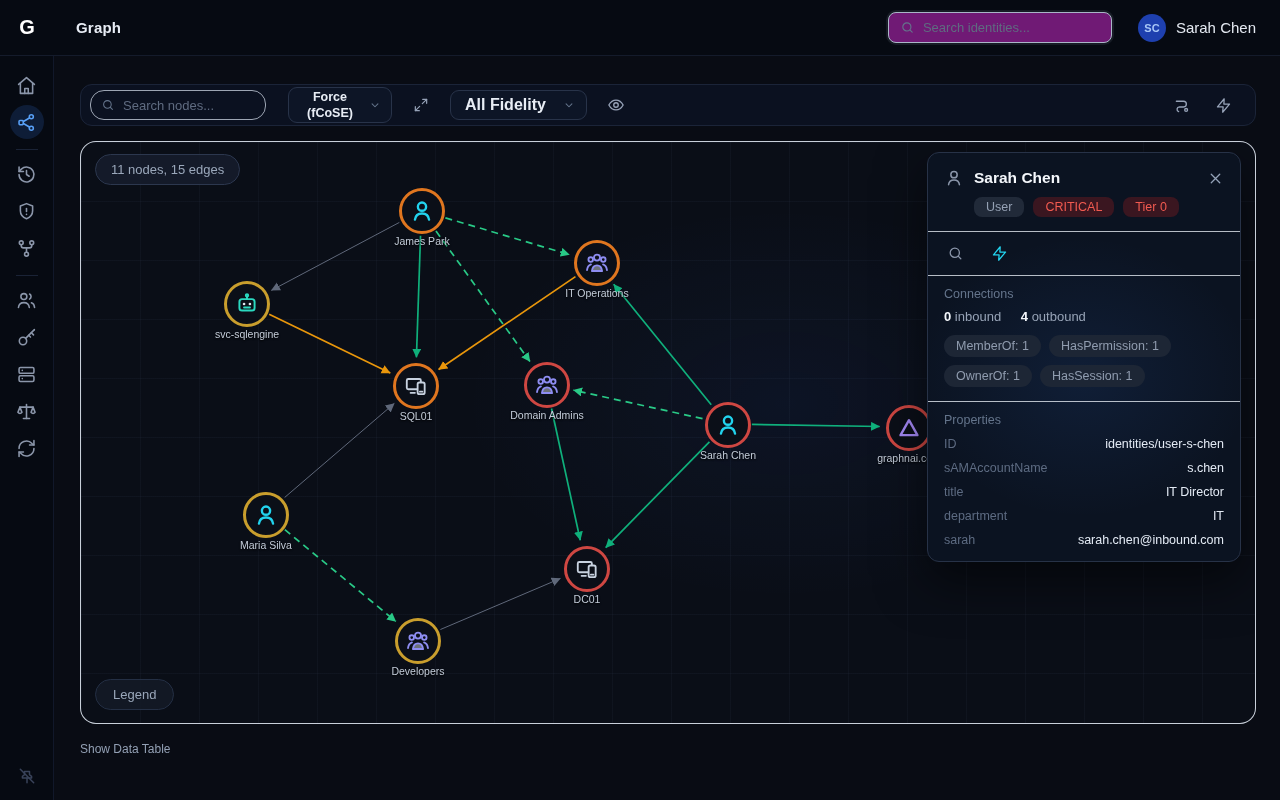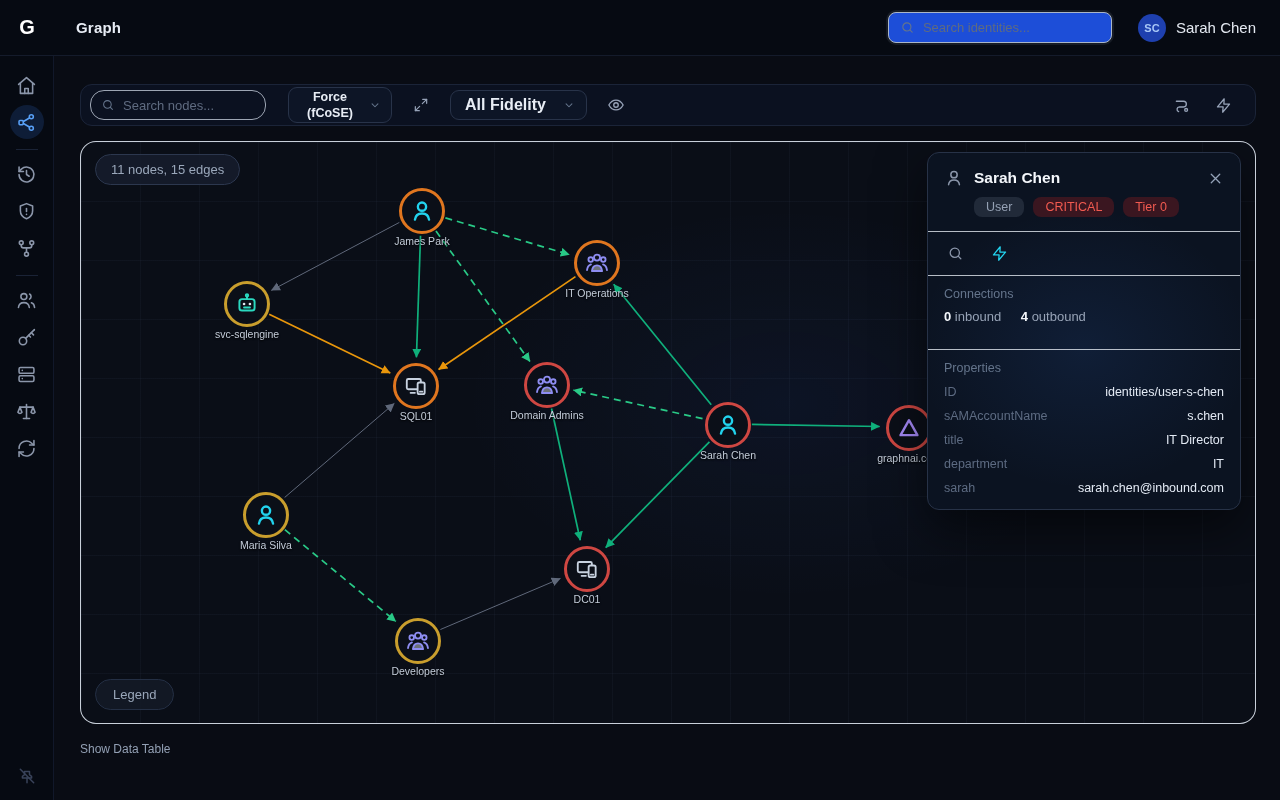--- a/index.html
+++ b/index.html
@@ -6,21 +6,21 @@
   html,body{width:1280px;height:800px;overflow:hidden}
   body{background:#090c14;font-family:"Liberation Sans",sans-serif;color:#e2e8f0;position:relative}
   button{background:none;border:none;cursor:pointer;padding:0;display:flex;align-items:center;justify-content:center}
   .sp{flex:1}
   [data-icon]{display:inline-flex;align-items:center;justify-content:center;line-height:0}
 
   
   .topbar{position:absolute;top:0;left:0;right:0;height:56px;background:#060a12;border-bottom:1px solid #141b2b;display:flex;align-items:center;z-index:60}
   .logo{width:54px;text-align:center;font-size:20px;font-weight:bold;color:#fff}
   .ptitle{margin-left:22px;font-size:15px;font-weight:700;color:#e8edf5;letter-spacing:.2px}
-  .gsearch{width:224px;height:31px;border:1px solid #aab6c8;box-shadow:0 0 0 2px rgba(148,163,184,.12);border-radius:8px;background:#1d4ed8;display:flex;align-items:center;gap:8px;padding:0 11px;margin-right:26px}
+  .gsearch{width:224px;height:31px;border:1px solid #aab6c8;box-shadow:0 0 0 2px rgba(148,163,184,.12);border-radius:8px;background:#701a75;display:flex;align-items:center;gap:8px;padding:0 11px;margin-right:26px}
   .gsearch input,.nsearch input{background:transparent;border:none;outline:none;color:#cbd5e1;font-size:13px;width:100%;font-family:"Liberation Sans",sans-serif}
   .gsearch input::placeholder,.nsearch input::placeholder{color:#5f6b80}
   .avatar{width:28px;height:28px;border-radius:50%;background:#1e40af;color:#a8c7f7;font-size:11px;font-weight:700;display:flex;align-items:center;justify-content:center;margin-right:10px;cursor:pointer}
   .uname{font-size:15px;color:#e4e9f1;margin-right:24px}
 
   
   .sidebar{position:absolute;left:0;top:56px;bottom:0;width:54px;background:#060a12;border-right:1px solid #11182a;display:flex;flex-direction:column;align-items:center;padding-top:12px;z-index:50}
   #side-items{display:flex;flex-direction:column;align-items:center}
   .side-item{width:34px;height:34px;border-radius:50%;display:flex;align-items:center;justify-content:center;margin-bottom:3px;cursor:pointer}
   .side-item.active{background:rgba(59,130,246,.16)}
@@ -456,20 +456,26 @@
               </svg>
             </span>
           </button>
       </div>
       <div class="p-section">
         <div class="p-h">Connections</div>
         <div class="p-counts">
           <b>0</b> <span>inbound</span>
           <b class="ml">4</b> <span>outbound</span>
         </div>
+        <div class="p-pills" id="edge-pills">
+            <span class="pill">MemberOf: 1</span>
+            <span class="pill">HasPermission: 1</span>
+            <span class="pill">OwnerOf: 1</span>
+            <span class="pill">HasSession: 1</span>
+          </div>
       </div>
       <div class="p-section">
         <div class="p-h">Properties</div>
         <div id="prop-rows">
             <div class="prop-row">
               <span class="prop-key">ID</span>
               <span class="prop-val">identities/user-s-chen</span>
             </div>
             <div class="prop-row">
               <span class="prop-key">sAMAccountName</span>

